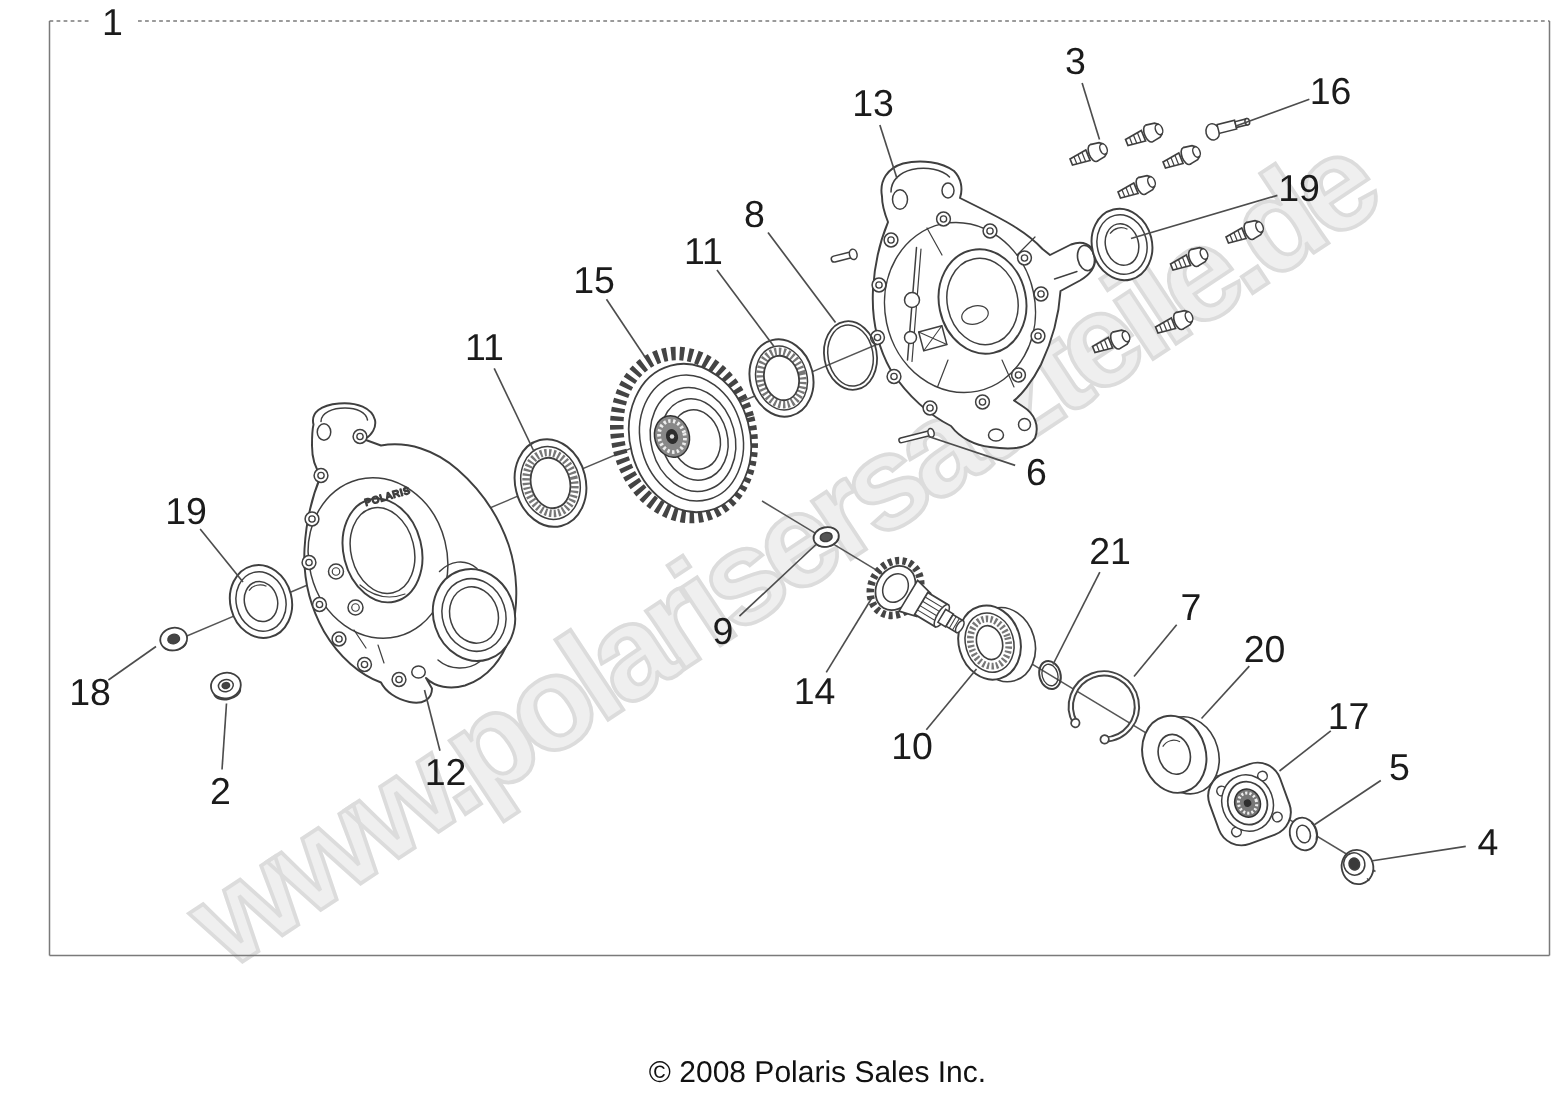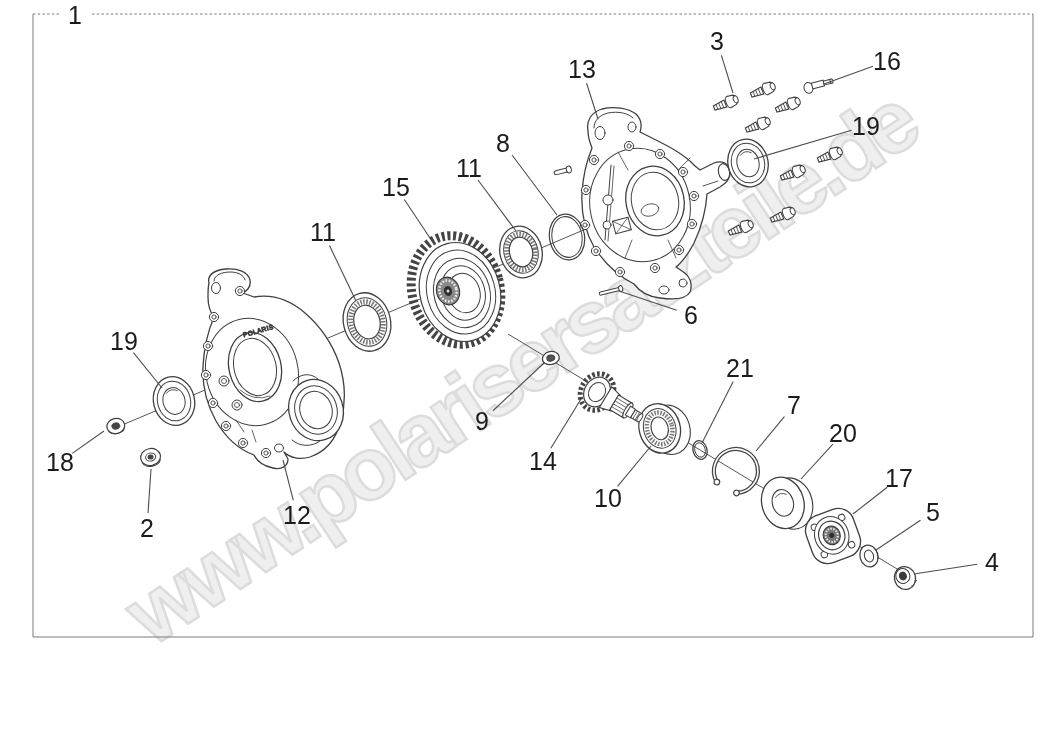--- a/index.html
+++ b/index.html
@@ -345,13 +345,14 @@
         <text x="843" y="433" class="callout-label" dominant-baseline="central" fill="#1b1b1b">20</text>
         <line x1="887.1874249848862" y1="487.24462392487163" x2="853" y2="514" stroke="#4d4d4d" stroke-width="1.1"></line>
         <text x="899" y="478" class="callout-label" dominant-baseline="central" fill="#1b1b1b">17</text>
         <line x1="920.5192455849324" y1="520.3205029433784" x2="876" y2="550" stroke="#4d4d4d" stroke-width="1.1"></line>
         <text x="933" y="512" class="callout-label" dominant-baseline="central" fill="#1b1b1b">5</text>
         <line x1="977.1744245352407" y1="564.2808577638091" x2="914" y2="574" stroke="#4d4d4d" stroke-width="1.1"></line>
         <text x="992" y="562" class="callout-label" dominant-baseline="central" fill="#1b1b1b">4</text>
       </g>
   </svg>
 
+  <div class="copyright">© 2008 Polaris Sales Inc.</div>
 </div>
 
 </body></html>

